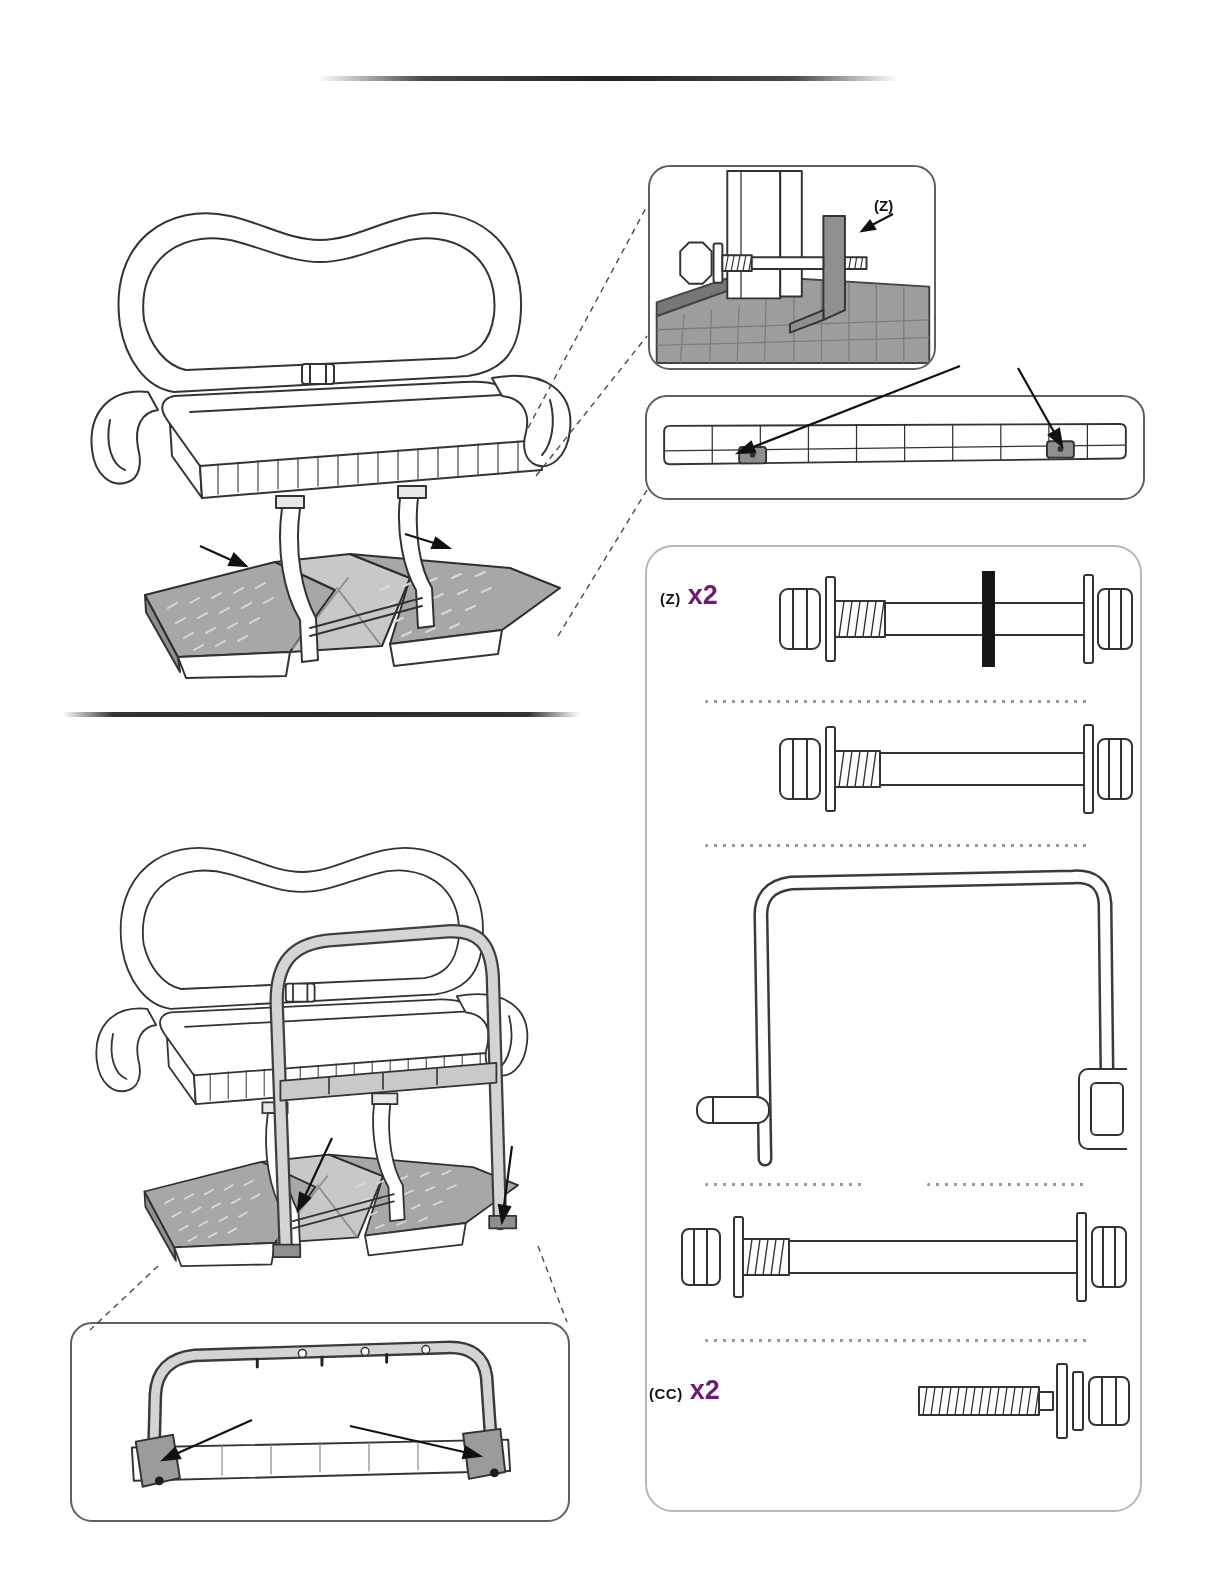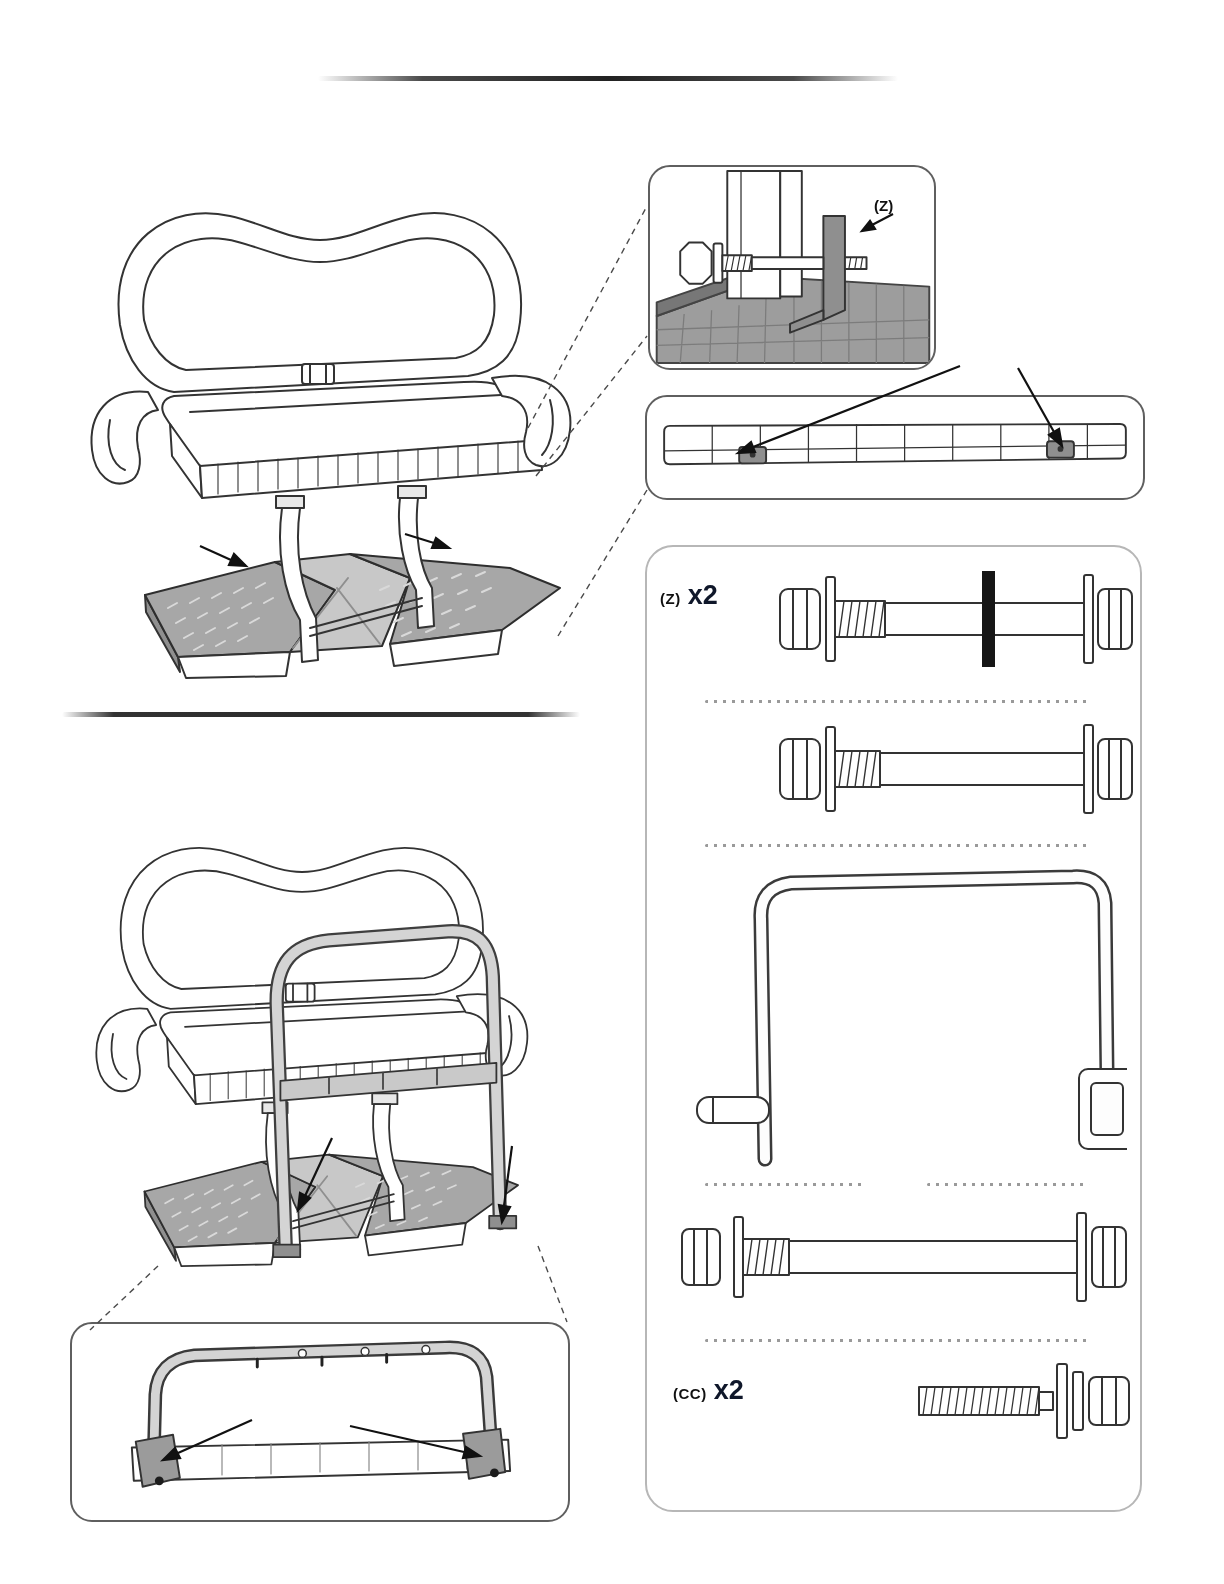--- a/index.html
+++ b/index.html
@@ -11,21 +11,21 @@
   .rule-top{left:318px;top:76px;width:580px;
     background:linear-gradient(90deg,rgba(120,120,120,0),#4a4a4a 18%,#222 50%,#4a4a4a 82%,rgba(120,120,120,0))}
   .rule-mid{left:62px;top:712px;width:518px;
     background:linear-gradient(90deg,rgba(0,0,0,0),#333 10%,#2b2b2b 50%,#333 90%,rgba(0,0,0,0))}
   .inset{position:absolute;background:#fff;border:2px solid #5f5f5f;border-radius:22px;overflow:hidden}
   .panel{position:absolute;background:#fff;border:2px solid #b7b7b7;border-radius:28px}
   .dotsep{position:absolute;height:3px;border-radius:2px;
     background:repeating-linear-gradient(90deg,#9a9a9a 0 3px,transparent 3px 9px)}
   .part-label{position:absolute;display:flex;align-items:baseline;gap:7px}
   .pl-code{font-weight:700;font-size:15px;color:#111;letter-spacing:.5px}
-  .pl-qty{font-weight:700;font-size:27px;color:#0f172a}
+  .pl-qty{font-weight:700;font-size:27px;color:#701a75}
   .inset-callout{position:absolute;font-weight:700;font-size:15px;color:#111}
   svg{display:block}
   .overlay{position:absolute;left:0;top:0;pointer-events:none}
 </style>
 </head>
 <body>
 
 <div class="page">
 
   <div class="rule rule-top"></div>
@@ -193,21 +193,21 @@
         <path d="M78,42 l-5,36 M86,42 l-5,36 M94,42 l-5,36 M102,42 l-5,36 M110,42 l-5,36" fill="none" stroke-width="1.4"></path>
         <rect x="115" y="44" width="288" height="32"></rect>
         <rect x="403" y="16" width="9" height="88" rx="2"></rect>
         <rect x="418" y="30" width="34" height="60" rx="7"></rect>
         <path d="M429,30 V90 M441,30 V90" fill="none"></path>
       </g>
     </svg>
 
     <div class="dotsep" style="left:58px;top:792px;width:385px"></div>
 
-    <div class="part-label" style="left:26px;top:828px">
+    <div class="part-label" style="left:2px;top:828px">
       <span class="pl-code">(CC)</span>
       <span class="pl-qty">x2</span>
     </div>
 
     <svg class="abs" style="left:260px;top:807px" width="235" height="95" viewBox="0 0 235 95">
       <g stroke="#333" stroke-width="2" fill="#fff" stroke-linejoin="round">
         <rect x="12" y="33" width="120" height="28"></rect>
         <path d="M20,33 l-4,28 M28,33 l-4,28 M36,33 l-4,28 M44,33 l-4,28 M52,33 l-4,28 M60,33 l-4,28 M68,33 l-4,28 M76,33 l-4,28 M84,33 l-4,28 M92,33 l-4,28 M100,33 l-4,28 M108,33 l-4,28 M116,33 l-4,28 M124,33 l-4,28 M132,33 l-4,28" fill="none" stroke-width="1.3"></path>
         <rect x="132" y="38" width="14" height="18"></rect>
         <rect x="150" y="10" width="10" height="74" rx="2"></rect>

